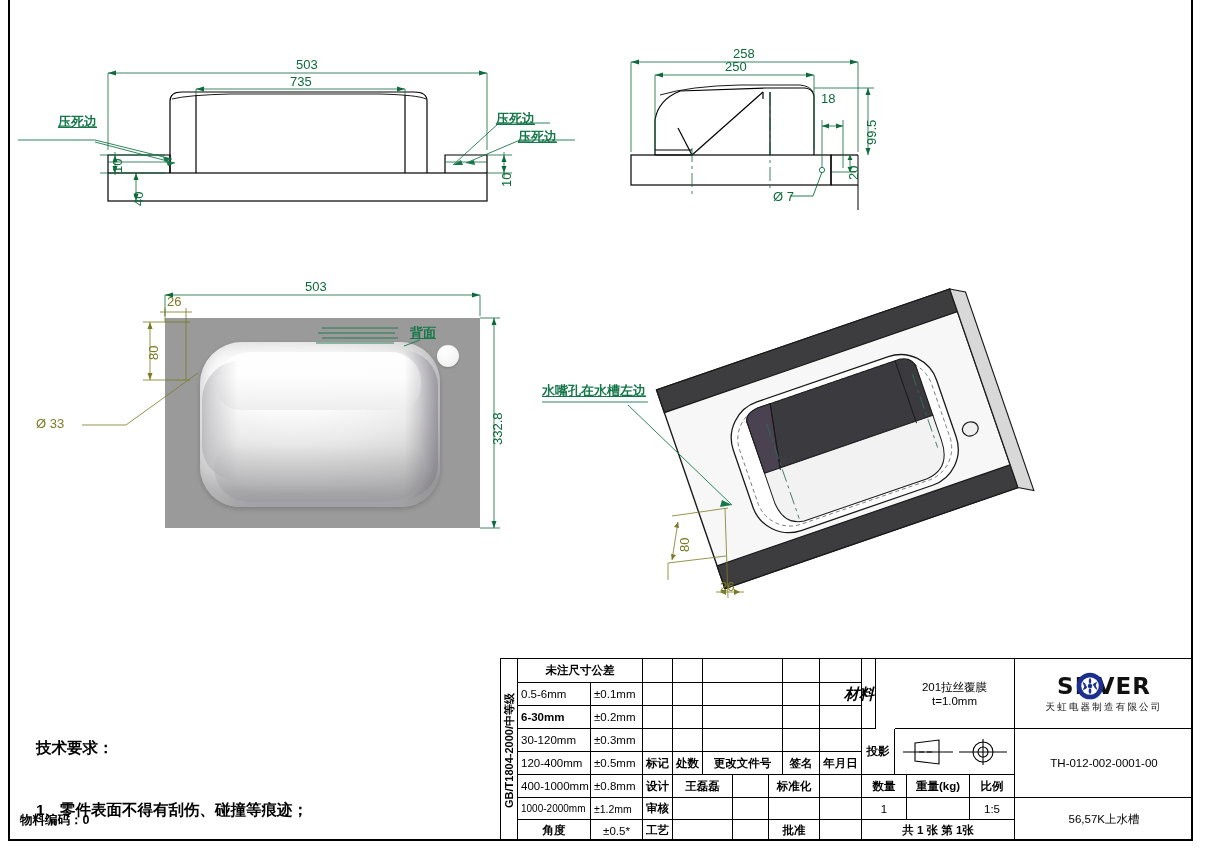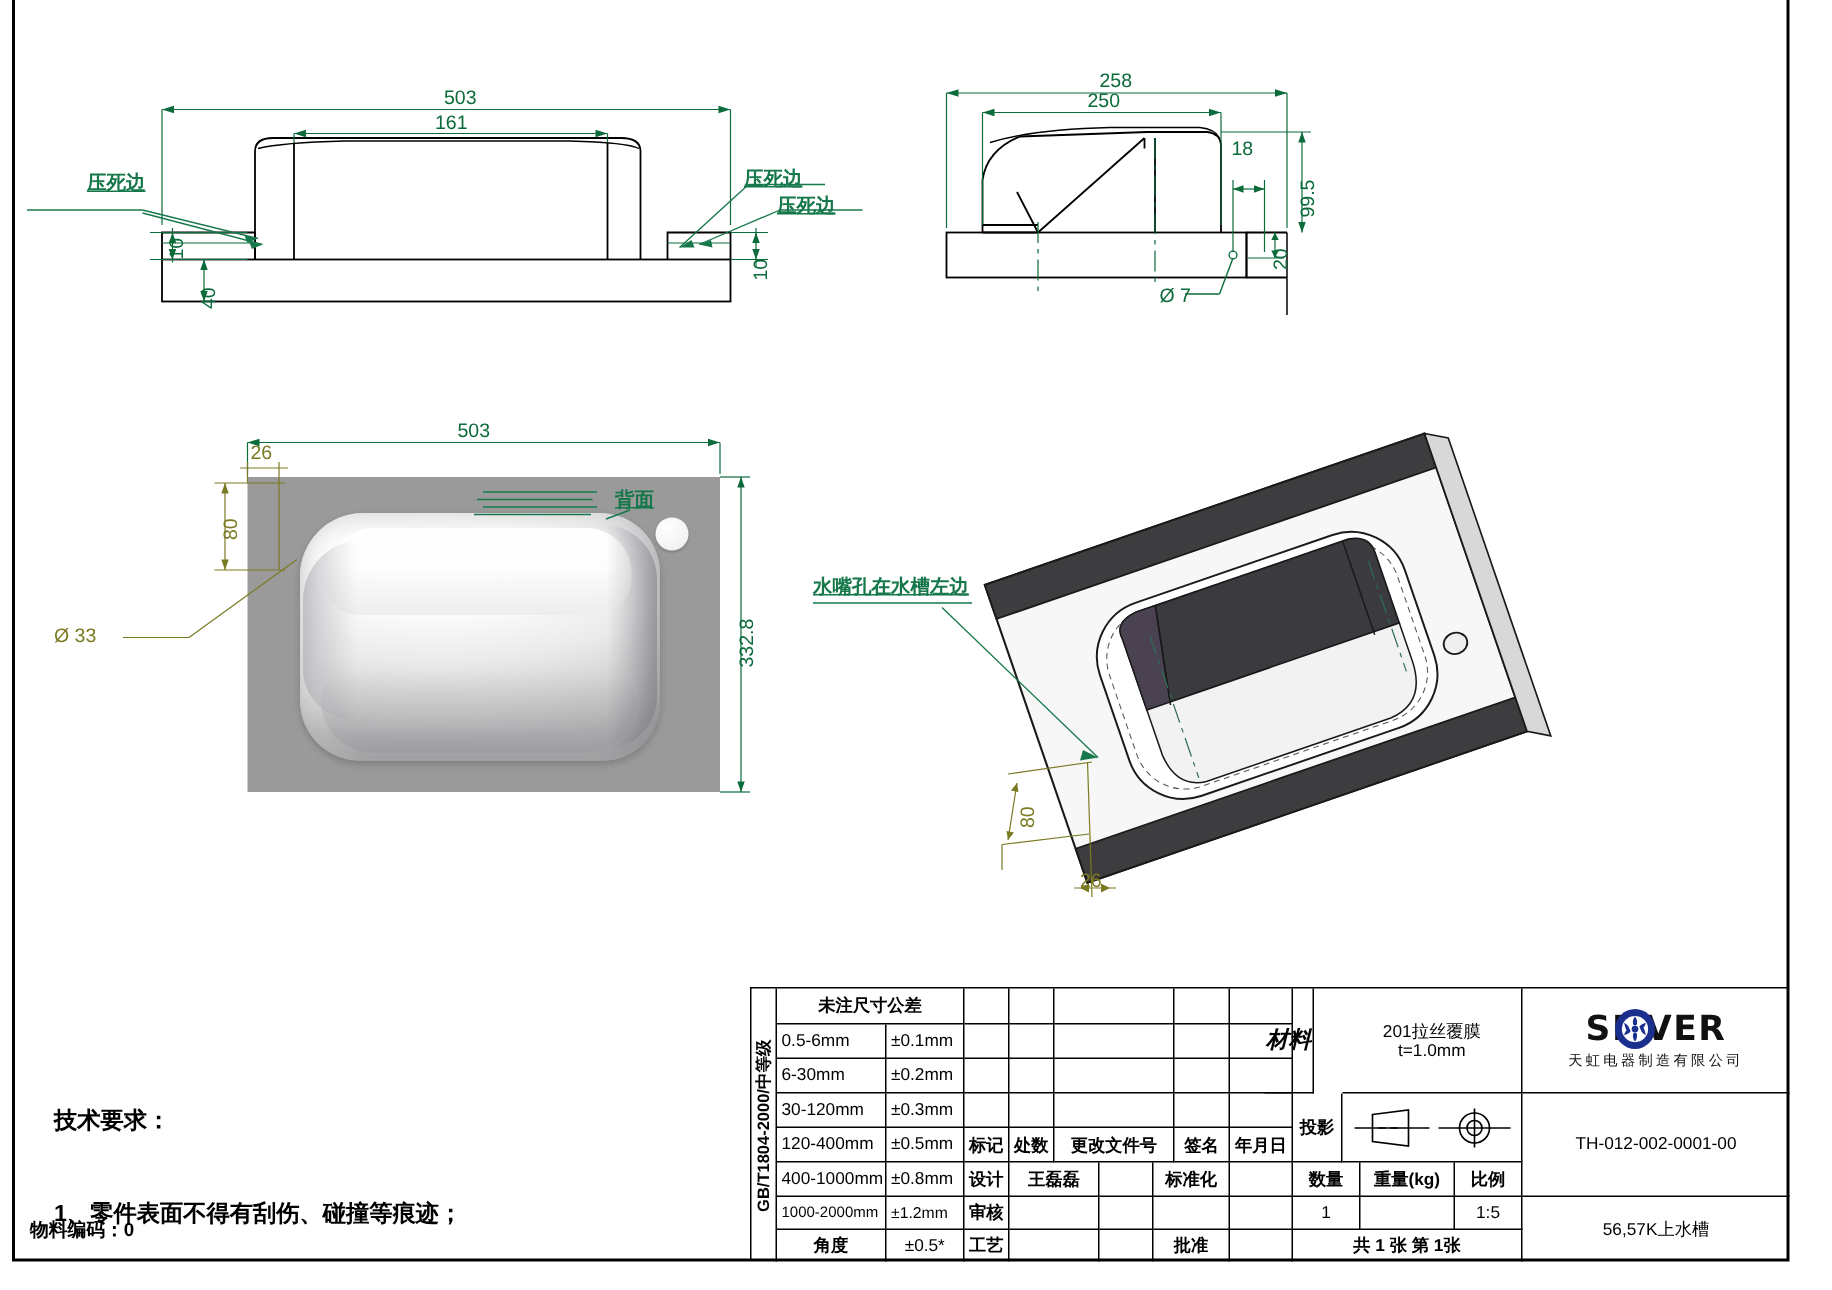--- a/index.html
+++ b/index.html
@@ -205,21 +205,21 @@
         <line x1="499" y1="123" x2="550" y2="123"></line>
         <line x1="499" y1="123" x2="453" y2="165"></line>
         <path d="M453,165 L461,160 L463,165 Z" fill="#16784a" stroke="none"></path>
         <line x1="520" y1="140" x2="575" y2="140"></line>
         <line x1="520" y1="140" x2="466" y2="163"></line>
         <path d="M466,163 L474,160 L475,165 Z" fill="#16784a" stroke="none"></path>
       </g>
     </svg>
 
     <div class="dimtxt" style="left:296px;top:58px;">503</div>
-    <div class="dimtxt" style="left:290px;top:75px;">161</div>
+    <div class="dimtxt" style="left:290px;top:75px;">735</div>
     <div class="dimtxt v" style="left:111px;top:173px;">10</div>
     <div class="dimtxt v" style="left:132px;top:206px;">40</div>
     <div class="dimtxt v" style="left:500px;top:187px;">10</div>
 
     <div class="lbl-cn" style="left:58px;top:115px;">压死边</div>
     <div class="lbl-cn" style="left:496px;top:112px;">压死边</div>
     <div class="lbl-cn" style="left:518px;top:130px;">压死边</div>
   </div>
 
   <div class="abs" style="left:600px;top:0;width:330px;height:260px;">
@@ -460,21 +460,21 @@
 
     <div class="cell nb" style="left:0;top:0;width:17px;height:182px;border-bottom:none;">
       <div class="vtxt">GB/T1804-2000/中等级</div>
     </div>
 
     <div class="cell b" style="left:17px;top:0;width:125px;height:24px;">未注尺寸公差</div>
 
     <div class="cell left" style="left:17px;top:24px;width:73px;height:23px;">0.5-6mm</div>
     <div class="cell left" style="left:90px;top:24px;width:52px;height:23px;">±0.1mm</div>
 
-    <div class="cell left" style="left:17px;top:47px;width:73px;height:23px;">6-30mm</div>
+    <div class="cell left" style="left:17px;top:47px;width:73px;height:23px;font-weight:bold;">6-30mm</div>
     <div class="cell left" style="left:90px;top:47px;width:52px;height:23px;">±0.2mm</div>
 
     <div class="cell left" style="left:17px;top:70px;width:73px;height:23px;">30-120mm</div>
     <div class="cell left" style="left:90px;top:70px;width:52px;height:23px;">±0.3mm</div>
 
     <div class="cell left" style="left:17px;top:93px;width:73px;height:23px;">120-400mm</div>
     <div class="cell left" style="left:90px;top:93px;width:52px;height:23px;">±0.5mm</div>
 
     <div class="cell left" style="left:17px;top:116px;width:73px;height:23px;">400-1000mm</div>
     <div class="cell left" style="left:90px;top:116px;width:52px;height:23px;">±0.8mm</div>

